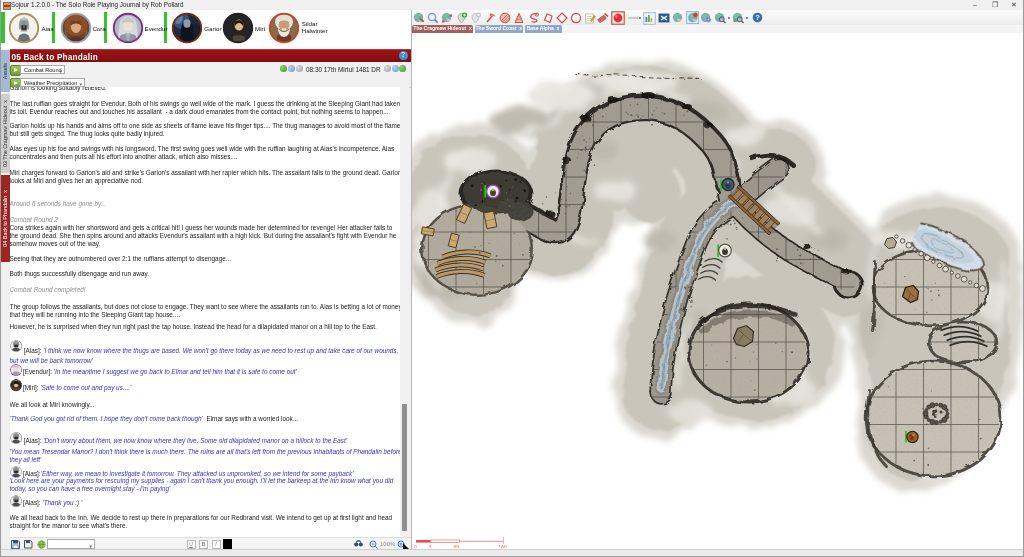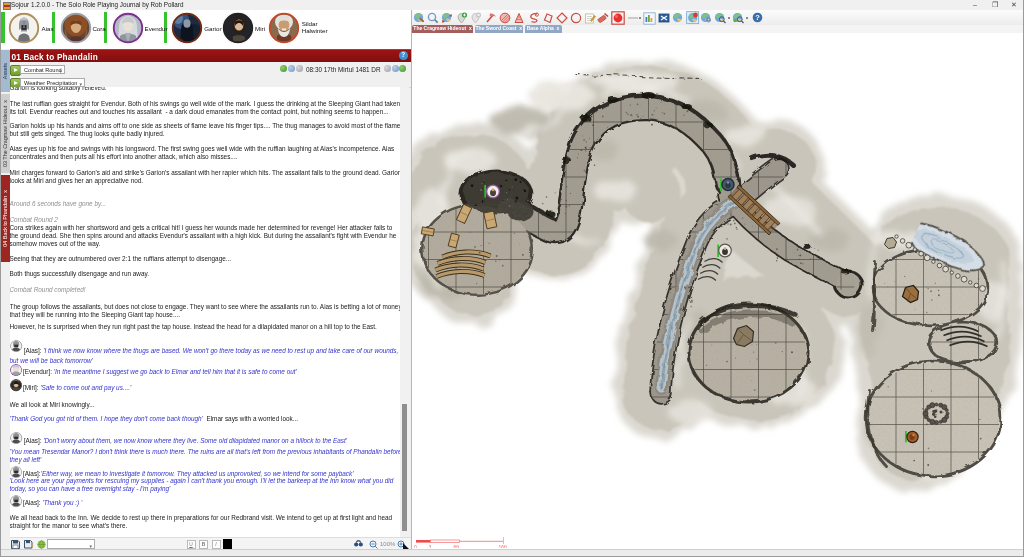--- a/index.html
+++ b/index.html
@@ -182,21 +182,21 @@
     <span>Assets</span>
   </div>
 <div class="abs vtab" style="top:94px;height:79px;background:#cfcfcf;color:#333;">
     <span>03 The Cragmaw Hideout&nbsp; x</span>
   </div>
 <div class="abs vtab" style="top:175px;height:87px;background:#9d2522;color:#fff;">
     <span>04 Back to Phandalin&nbsp; x</span>
   </div>
 
 <div class="abs" id="redhdr">
-    <b>01 Back to Phandalin</b>
+    <b>05 Back to Phandalin</b>
   </div>
 <div class="abs" id="qmark">?</div>
 <div class="abs" id="ctrlarea"></div>
 <div class="abs playbtn" style="left:10px;top:64.5px;"></div>
 <div class="abs combo" style="left:20px;top:64.5px;width:45px;height:9px;">
     <b>Combat Round</b>
     <i>▾</i>
   </div>
 <div class="abs playbtn" style="left:10px;top:77.5px;"></div>
 <div class="abs combo" style="left:20px;top:77.5px;width:65px;height:9px;">

